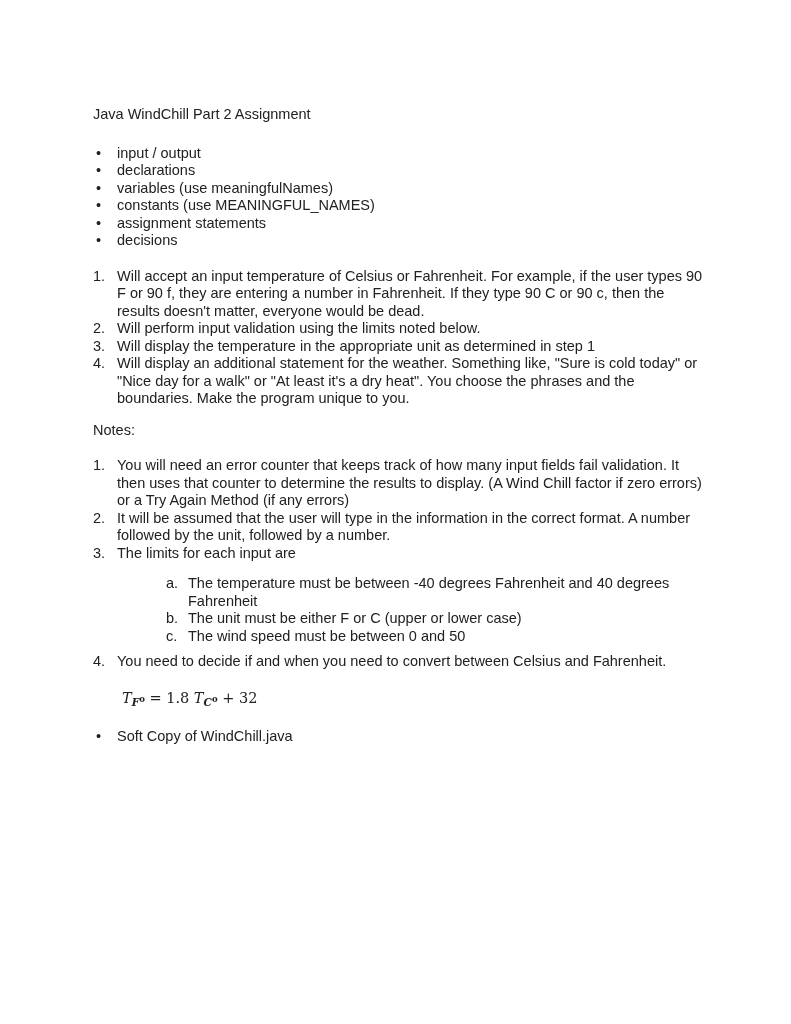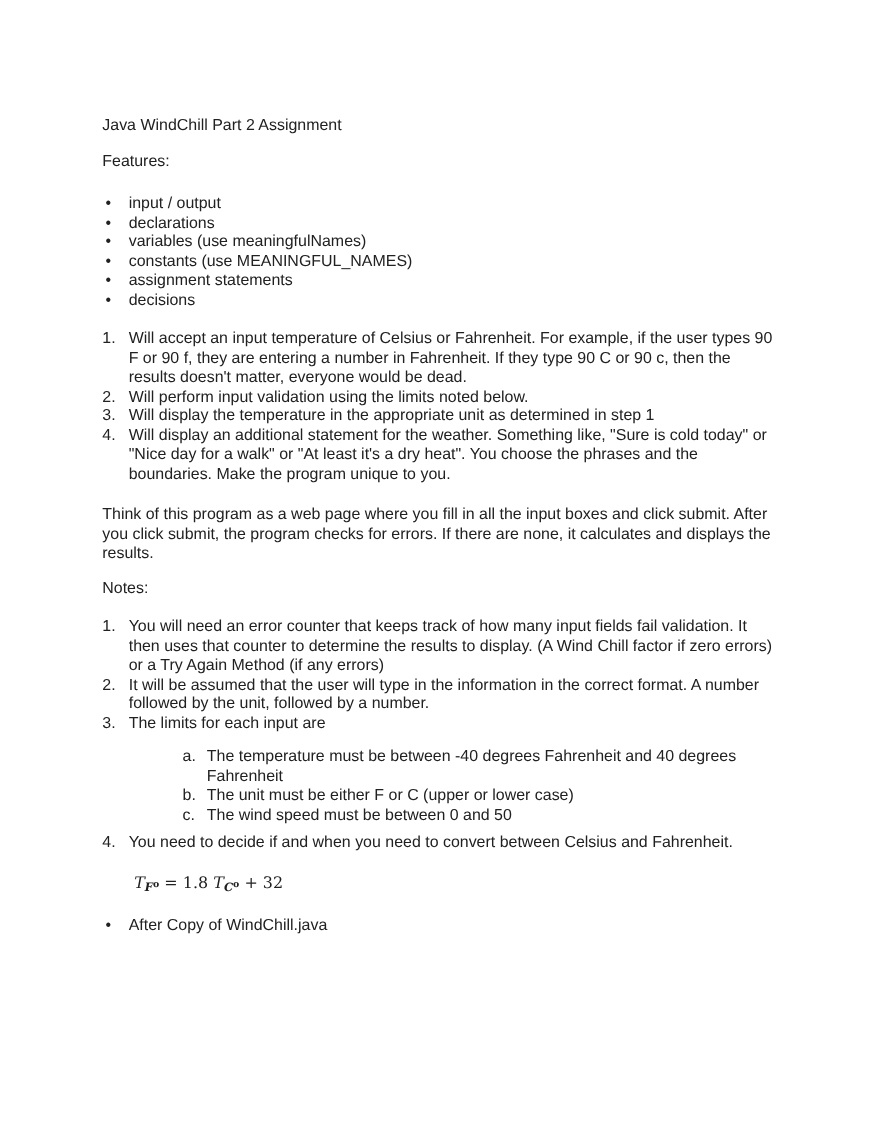--- a/index.html
+++ b/index.html
@@ -85,21 +85,20 @@
     font-style: normal;
   }
 </style>
 </head>
 <body>
 
 <div class="page">
 
   <div class="title">Java WindChill Part 2 Assignment</div>
 
-  <div class="heading">Features:</div>
 
   <div class="list features-list">
     <div class="row">
       <span class="marker bullet">•</span>
       <span class="text">input / output</span>
     </div>
     <div class="row">
       <span class="marker bullet">•</span>
       <span class="text">declarations</span>
     </div>
@@ -134,21 +133,20 @@
     <div class="row">
       <span class="marker">3.</span>
       <span class="text">Will display the temperature in the appropriate unit as determined in step 1</span>
     </div>
     <div class="row">
       <span class="marker">4.</span>
       <span class="text">Will display an additional statement for the weather.  Something like, "Sure is cold today" or "Nice day for a walk" or "At least it's a dry heat".  You choose the phrases and the boundaries.  Make the program unique to you.</span>
     </div>
   </div>
 
-  <div class="para">Think of this program as a web page where you fill in all the input boxes and click submit.  After you click submit, the program checks for errors.  If there are none, it calculates and displays the results.</div>
 
   <div class="heading notes-heading">Notes:</div>
 
   <div class="list notes-list">
     <div class="row">
       <span class="marker">1.</span>
       <span class="text">You will need an error counter that keeps track of how many input fields fail validation.  It then uses that counter to determine the results to display. (A Wind Chill factor if zero errors) or a Try Again Method (if any errors)</span>
     </div>
     <div class="row">
       <span class="marker">2.</span>
@@ -184,17 +182,17 @@
     <span class="var">T</span><sub><span>F</span><sup>o</sup></sub>
     <span class="num">= 1.8</span>
     <span class="var">T</span><sub><span>C</span><sup>o</sup></sub>
     <span class="num">+ 32</span>
   </div>
 
 
   <div class="list handin-list">
     <div class="row">
       <span class="marker bullet">•</span>
-      <span class="text">After Copy of WindChill.java</span>
+      <span class="text">Soft Copy of WindChill.java</span>
     </div>
   </div>
 
 </div>
 
 </body></html>

